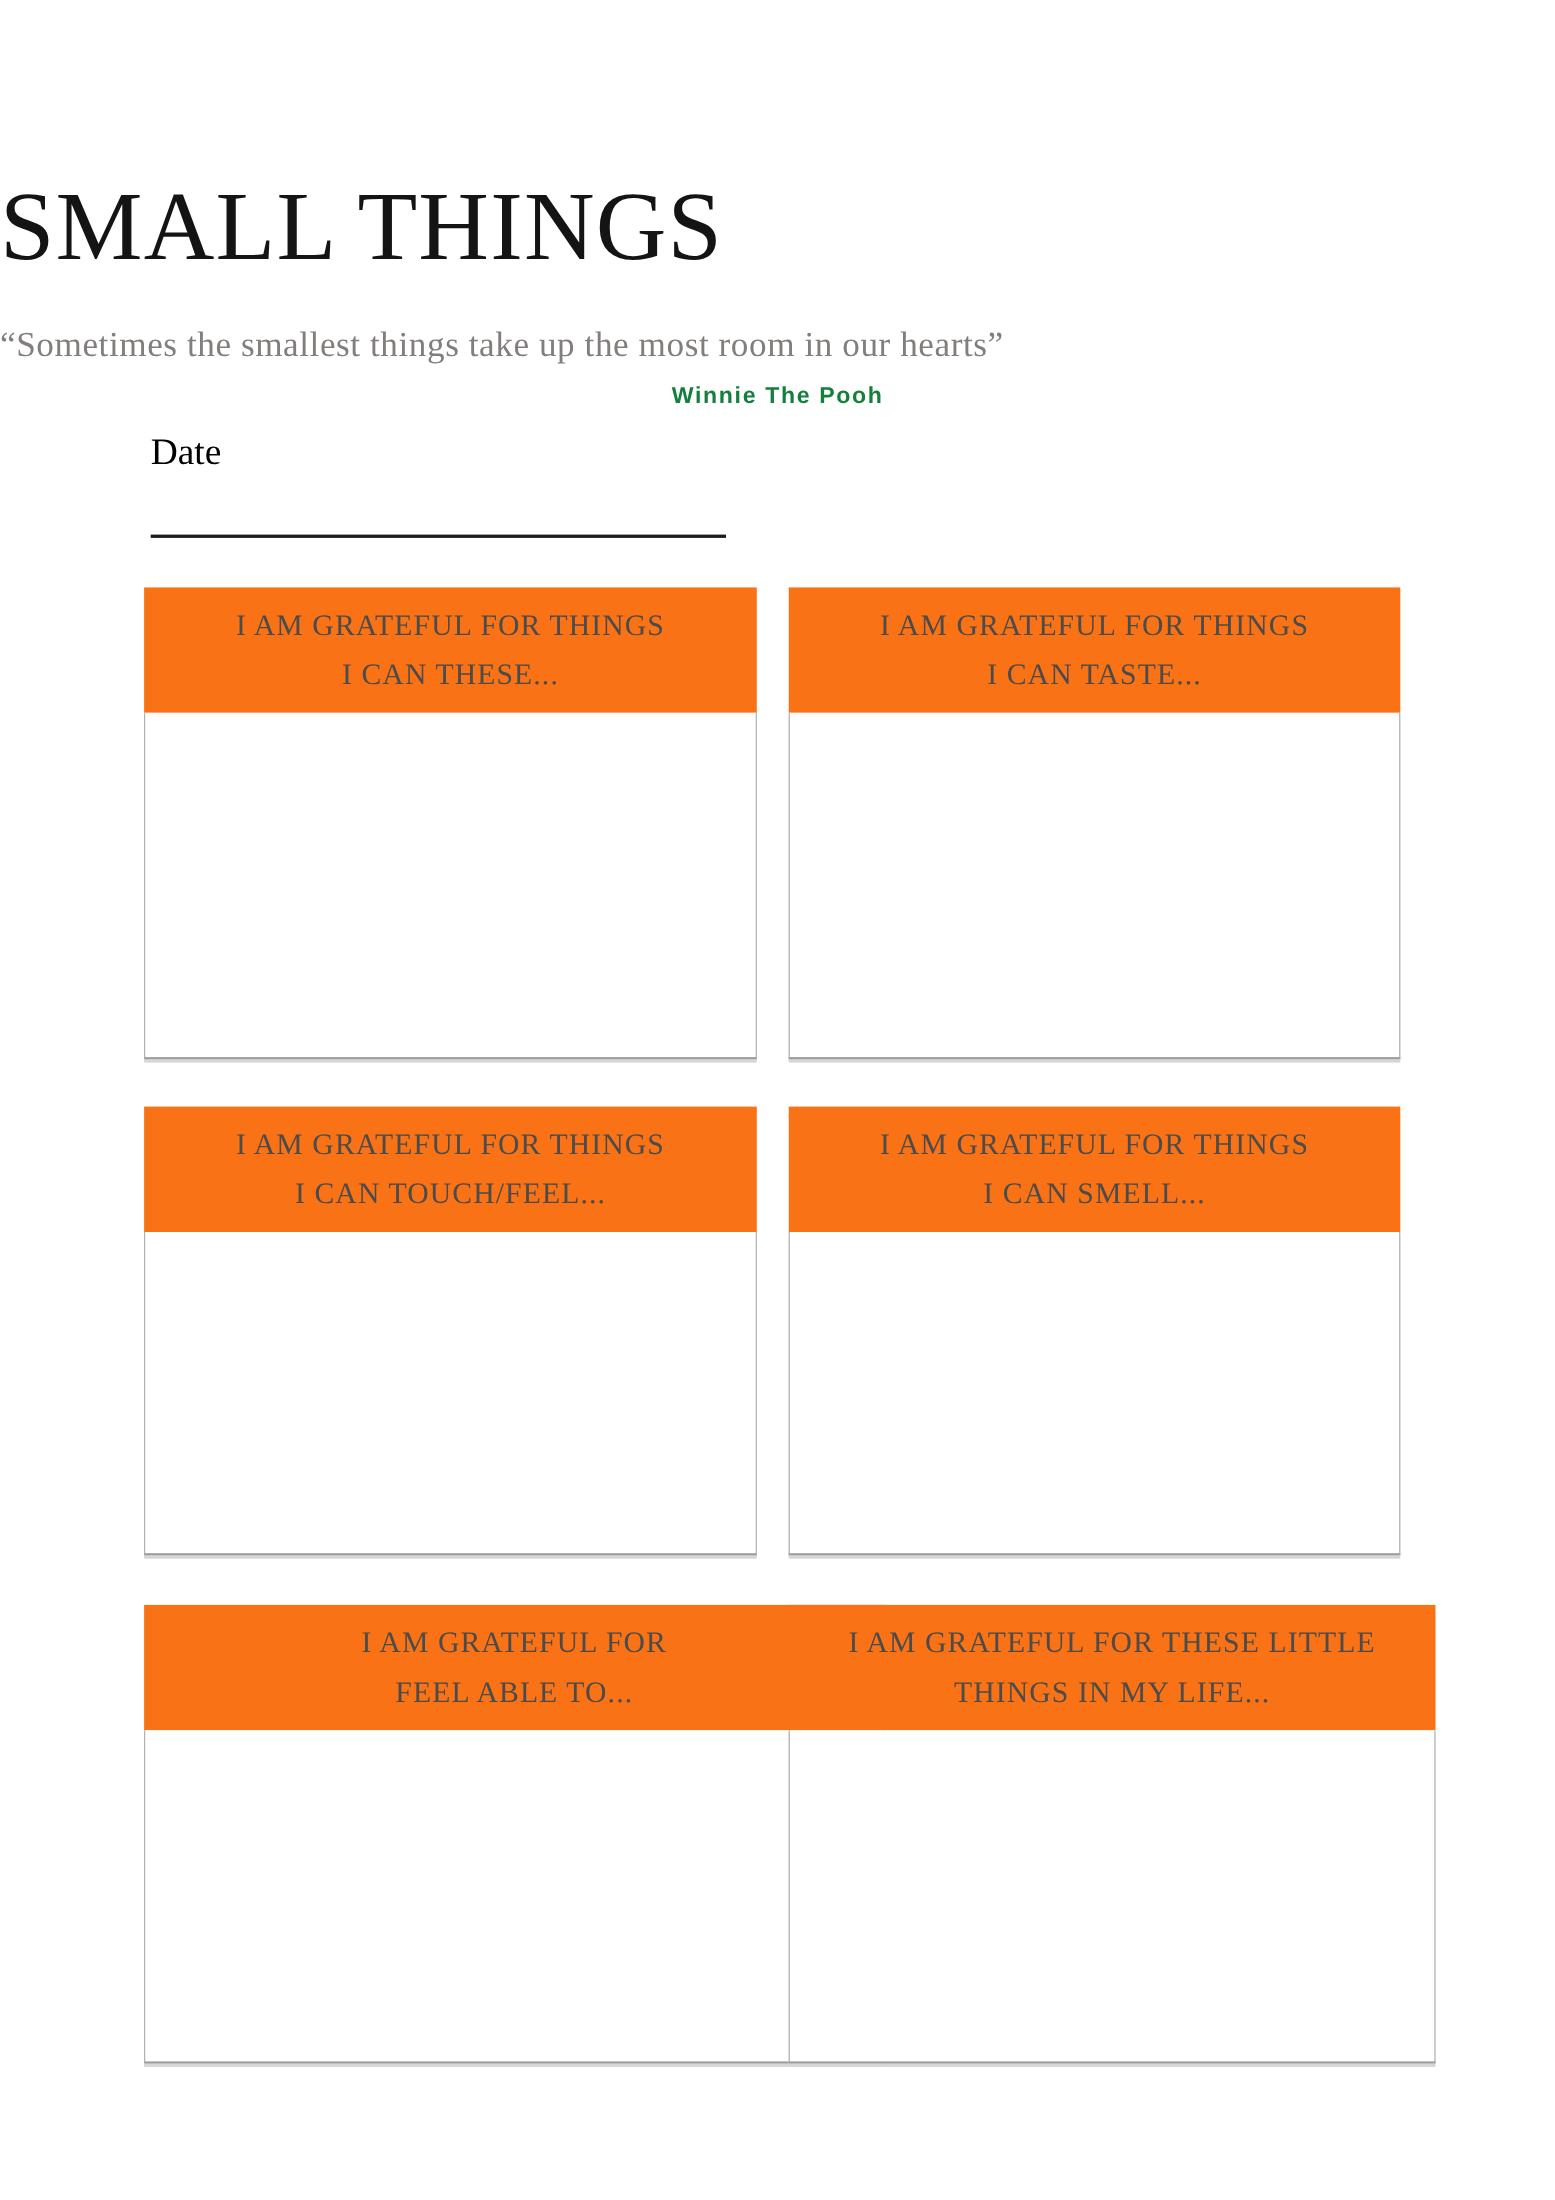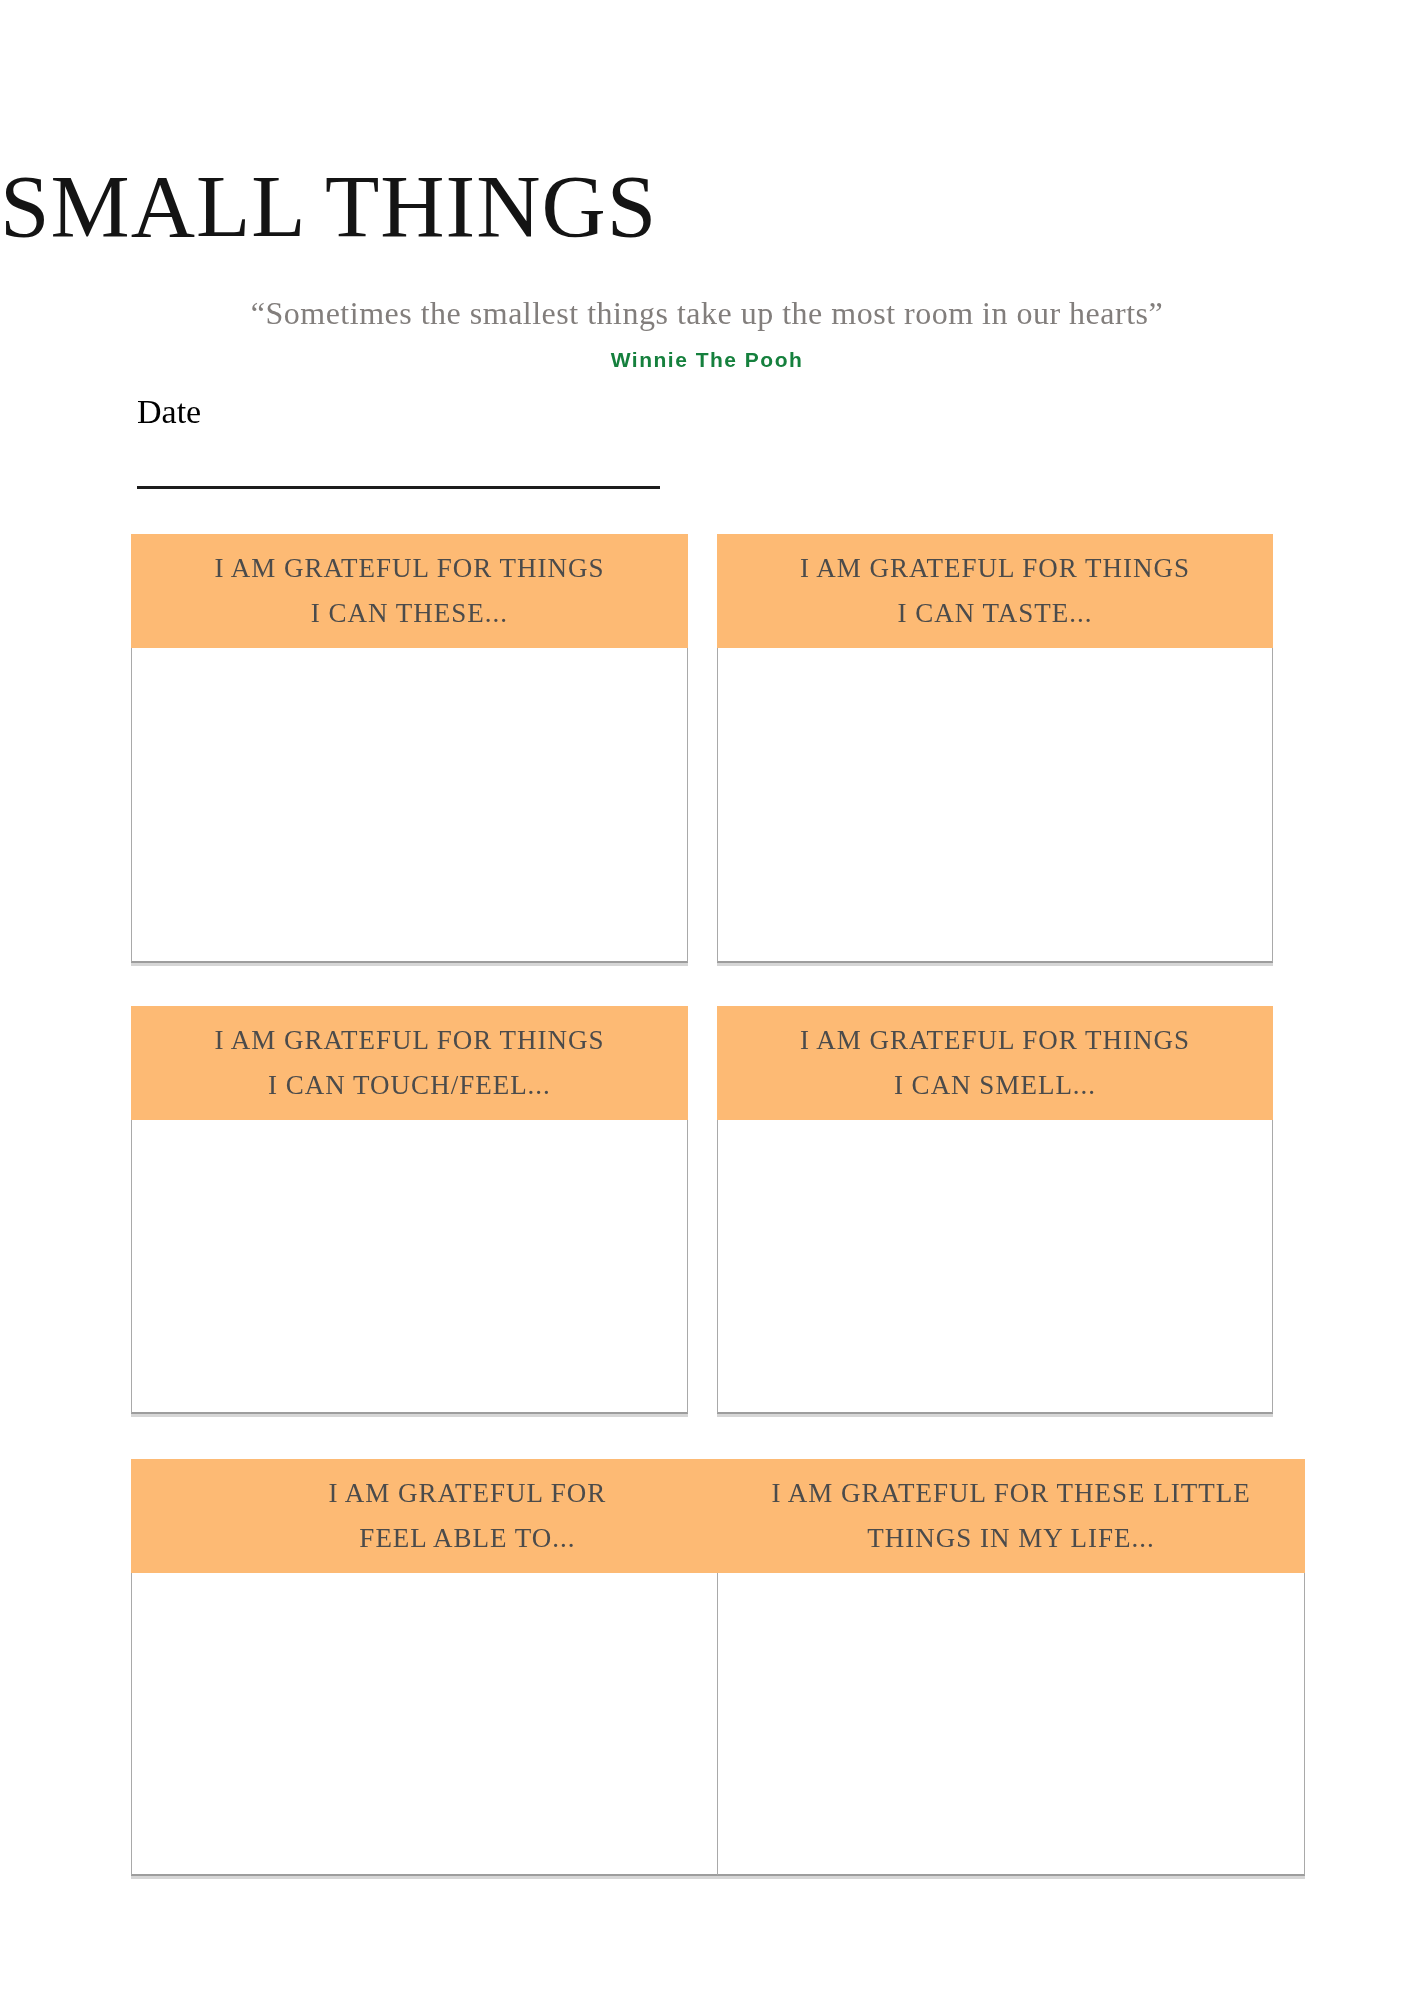--- a/index.html
+++ b/index.html
@@ -28,21 +28,20 @@
     font-weight: 400;
     letter-spacing: 1px;
     color: #141414;
     white-space: nowrap;
   }
   .quote {
     position: absolute;
     top: 263px;
     left: 0;
     width: 1414px;
-    text-align: center;
     font-size: 32px;
     font-weight: 400;
     letter-spacing: 0.5px;
     color: #827e7c;
     white-space: nowrap;
   }
   .quote-author {
     position: absolute;
     top: 327px;
     left: 0;
@@ -73,21 +72,21 @@
   }
 
   
   .card {
     position: absolute;
     display: flex;
     flex-direction: column;
   }
   .card-header {
     flex: 0 0 114px;
-    background: #fdba74;
+    background: #f97316;
     display: flex;
     flex-direction: column;
     justify-content: center;
     align-items: center;
   }
   .card-title-line {
     font-size: 27px;
     line-height: 45px;
     letter-spacing: 1px;
     color: #4b4b4b;

